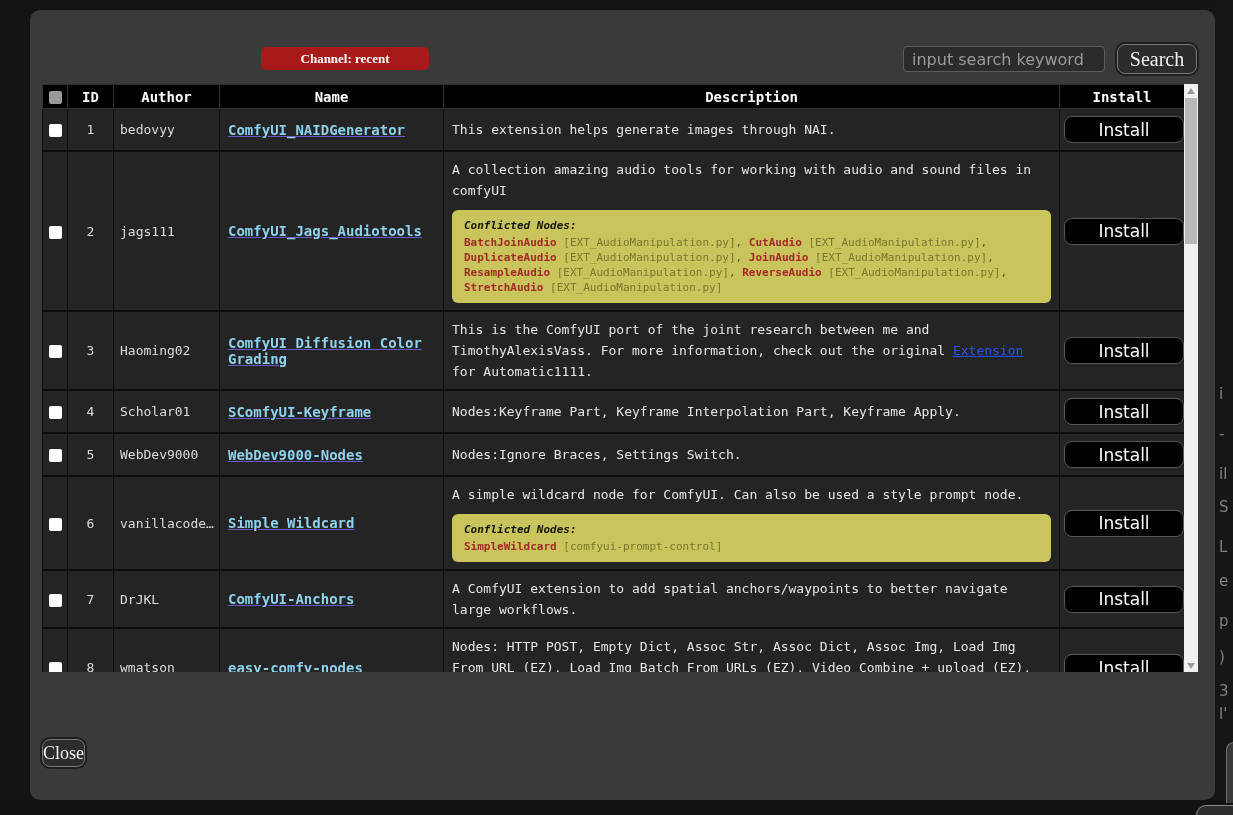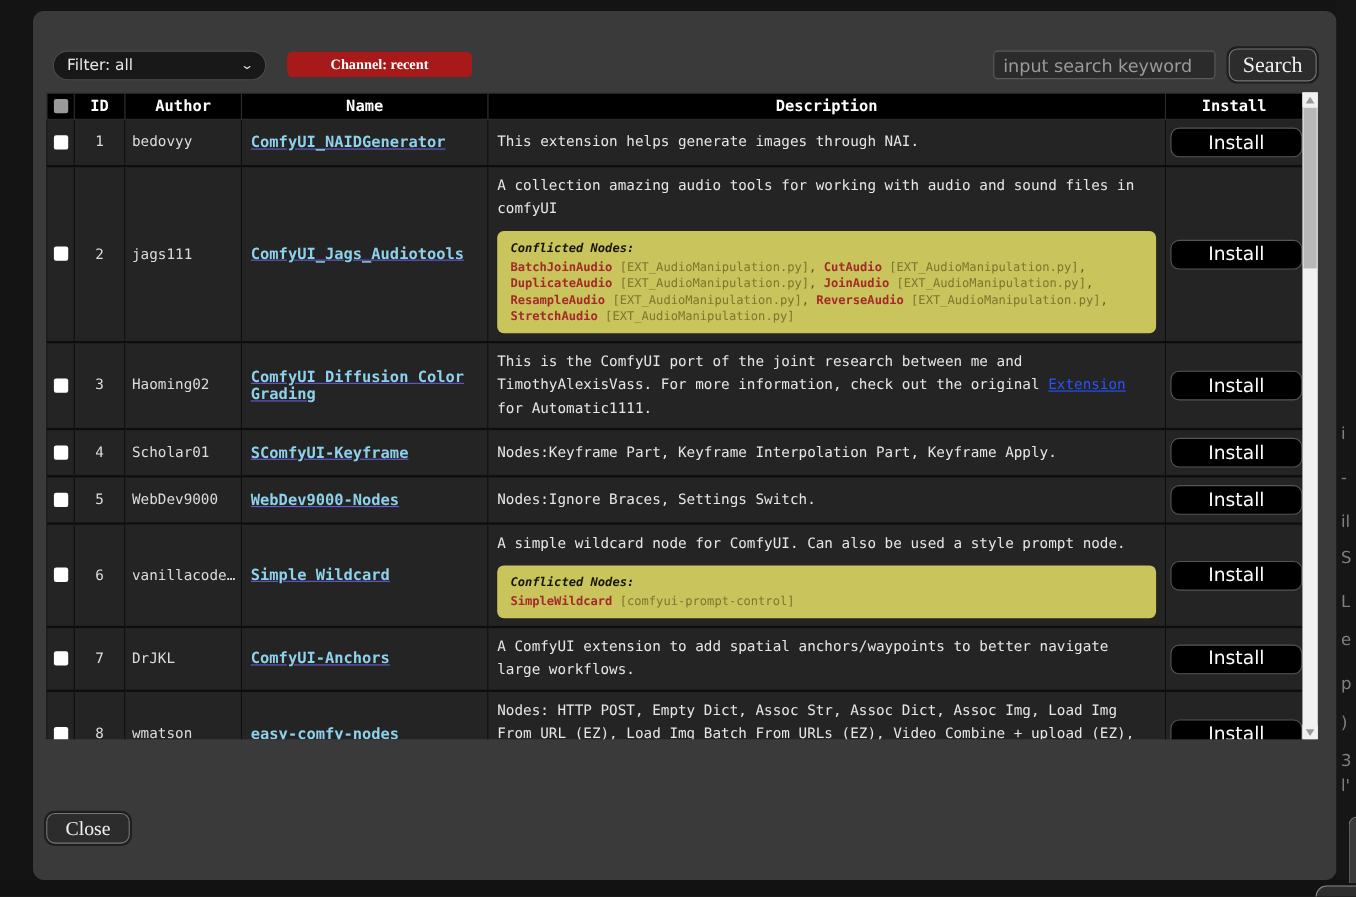--- a/index.html
+++ b/index.html
@@ -15,21 +15,21 @@
   .channel-badge{position:absolute;left:231px;top:37px;width:168px;height:23px;background:#a81a1a;
     border-radius:5px;color:#fff;font-family:Liberation Serif, serif;font-weight:bold;
     font-size:13px;display:flex;align-items:center;justify-content:center;}
   .search-input{position:absolute;left:873px;top:36px;width:202px;height:26px;background:#2b2b2b;
     border:1px solid #5a5a5a;border-radius:4px;box-sizing:border-box;color:#cfcfcf;font-size:16px;
     padding:0 8px;font-family:"DejaVu Sans",sans-serif;}
   .search-input::placeholder{color:#9a9a9a;}
   .btn{background:#2c2c2c;border:1px solid #777;border-radius:8px;color:#f0f0f0;cursor:pointer;
     font-family:Liberation Serif, serif;box-shadow:0 0 0 2px #1e1e1e;}
   .search-btn{position:absolute;left:1087px;top:34px;width:80px;height:30px;font-size:20px;padding:0;}
-  .close-btn{position:absolute;left:12px;top:729px;width:76px;height:28px;font-size:18px;padding:0;}
+  .close-btn{position:absolute;left:12px;top:729px;width:43px;height:28px;font-size:18px;padding:0;}
   
   .table-wrap{position:absolute;left:12px;top:74px;width:1156px;height:588px;overflow:hidden;}
   table.grid{border-collapse:collapse;width:1142px;table-layout:fixed;
     font-family:"DejaVu Sans Mono",monospace;}
   .grid th{background:#000;color:#fff;font-size:14px;font-weight:bold;height:21px;
     border:1px solid #2e2e2e;text-align:center;}
   .grid td{background:#242424;border:1px solid #0d0d0d;border-bottom:2px solid #0d0d0d;
     padding:7px 4px;vertical-align:middle;color:#e2e2e2;font-size:13px;}
   td.c-cb,th.c-cb{text-align:center;}
   .cbx{display:inline-block;width:13px;height:13px;background:#fff;border-radius:2px;vertical-align:middle;}
@@ -70,24 +70,20 @@
     border:1px solid #8a8a8a;border-radius:10px;}
   .behind-edge{position:absolute;left:1226px;top:742px;width:10px;height:60px;background:#3a3a3a;
     border-top-left-radius:8px;border-left:1px solid #6f6f6f;border-top:1px solid #6f6f6f;}
 </style>
 </head>
 <body>
 
 <div class="stage">
   <div class="dialog">
 
-    <div class="filter-select">
-      <span>Filter: all</span>
-      <span class="chev">⌄</span>
-    </div>
 
     <div class="channel-badge">
       <span>Channel: recent</span>
     </div>
 
     <input class="search-input" type="text" placeholder="input search keyword" style="">
 
     <button class="btn search-btn">Search</button>
 
     <div class="table-wrap">

